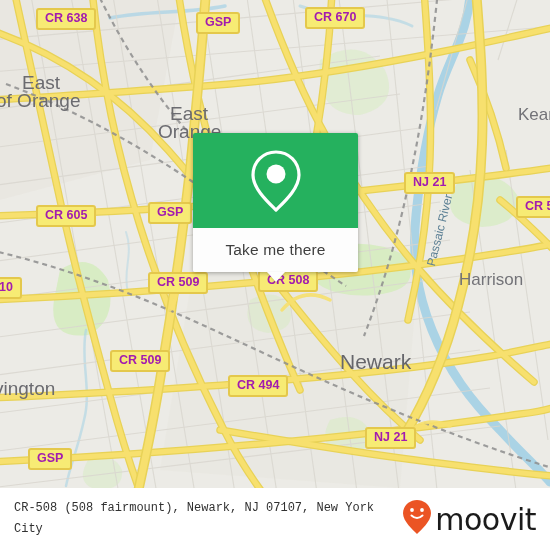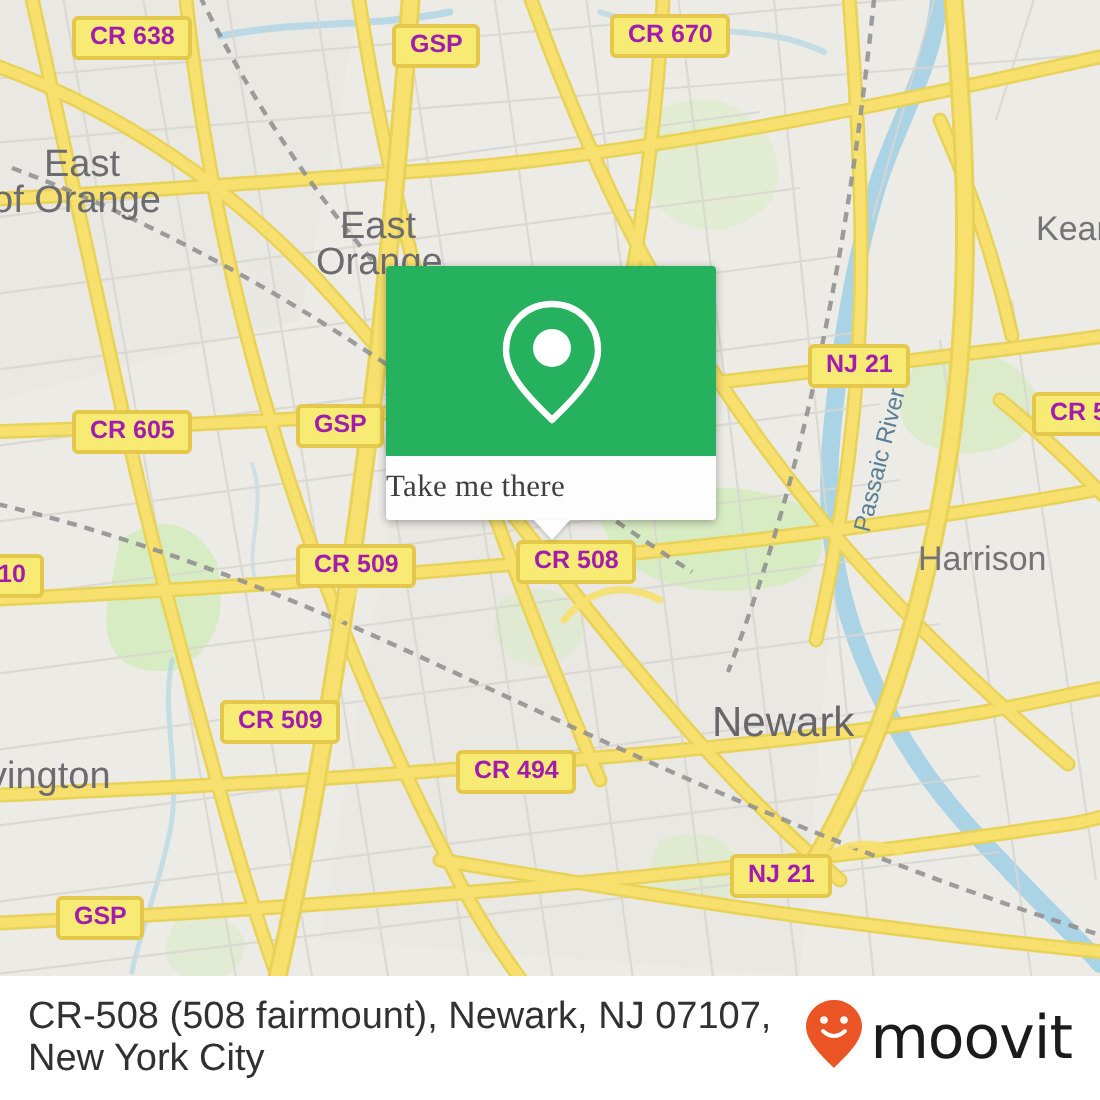--- a/index.html
+++ b/index.html
@@ -47,41 +47,41 @@
     border-radius:2px;overflow:visible;
   }
   .card-head{
     background:#25b15e;height:95px;position:relative;
     border-radius:2px 2px 0 0;
   }
   .pin-wrap{
     position:absolute;left:0;right:0;top:14px;display:flex;justify-content:center;
   }
   .card-foot{
-    background:#fdfdfd;height:32px;display:flex;align-items:center;justify-content:flex-start;
-    border-radius:0 0 2px 2px;position:relative;font-family:Liberation Serif, serif;
+    background:#fdfdfd;height:44px;display:flex;align-items:center;justify-content:center;
+    border-radius:0 0 2px 2px;position:relative;
   }
   .card-foot span{
     font-size:15.5px;color:#3f3f3f;letter-spacing:.15px;
   }
   .tail{
     position:absolute;left:50%;margin-left:-9px;bottom:-10px;
     width:0;height:0;border-left:9px solid transparent;border-right:9px solid transparent;
     border-top:10px solid #fdfdfd;
     filter:drop-shadow(0 1px 1px rgba(0,0,0,.18));
   }
 
   
   .footer{
     position:absolute;left:0;top:488px;width:550px;height:62px;
     background:#ffffff;display:flex;align-items:center;
     box-sizing:border-box;padding:0 14px 0 14px;
   }
   .footer-text{
-    flex:1;font-size:19px;line-height:21px;color:#313131;padding-right:10px;
+    flex:1;font-size:12px;line-height:21px;color:#313131;padding-right:10px;font-family:Liberation Mono, monospace;
   }
   .brand{display:flex;align-items:center;gap:3px;}
   .brand-word{
     font-size:30px;color:#1b1b1b;letter-spacing:-.5px;font-weight:400;
     font-family:"DejaVu Sans", sans-serif;
   }
 </style>
 </head>
 <body>
 
@@ -214,21 +214,21 @@
         <path d="M330 300 q-28 -14 -48 10"></path>
         <path d="M404 438 q18 -24 46 -12"></path>
       </g>
     </svg>
 
     <div>
       <div class="plabel city" style="left:22px;top:72px">East</div>
       <div class="plabel city" style="left:-4px;top:90px">of Orange</div>
       <div class="plabel city" style="left:170px;top:103px">East</div>
       <div class="plabel city" style="left:158px;top:121px">Orange</div>
-      <div class="plabel big" style="left:356px;top:350px">Newark</div>
+      <div class="plabel big" style="left:340px;top:350px">Newark</div>
       <div class="plabel town" style="left:459px;top:270px">Harrison</div>
       <div class="plabel town" style="left:518px;top:105px">Kearn</div>
       <div class="plabel city" style="left:-6px;top:378px">vington</div>
 
       <div class="river" style="left:424px;top:264px;transform:rotate(-76deg)">Passaic River</div>
     </div>
 
     <div>
       <div class="shield" style="left:36px;top:8px">CR 638</div>
       <div class="shield" style="left:196px;top:12px">GSP</div>

